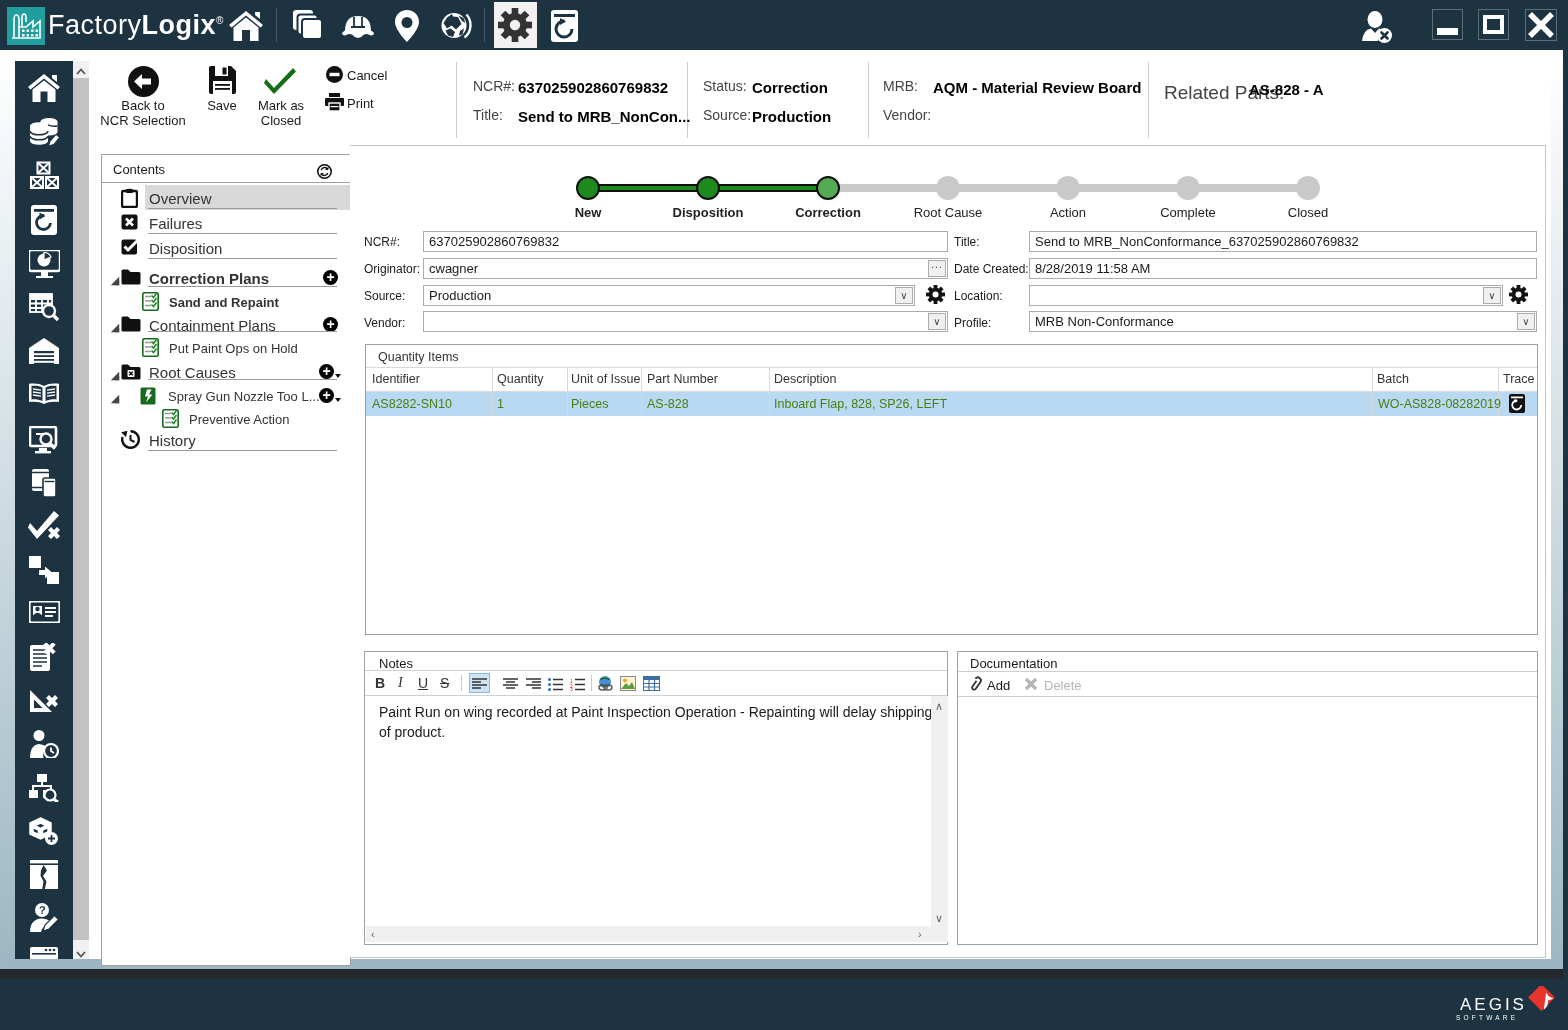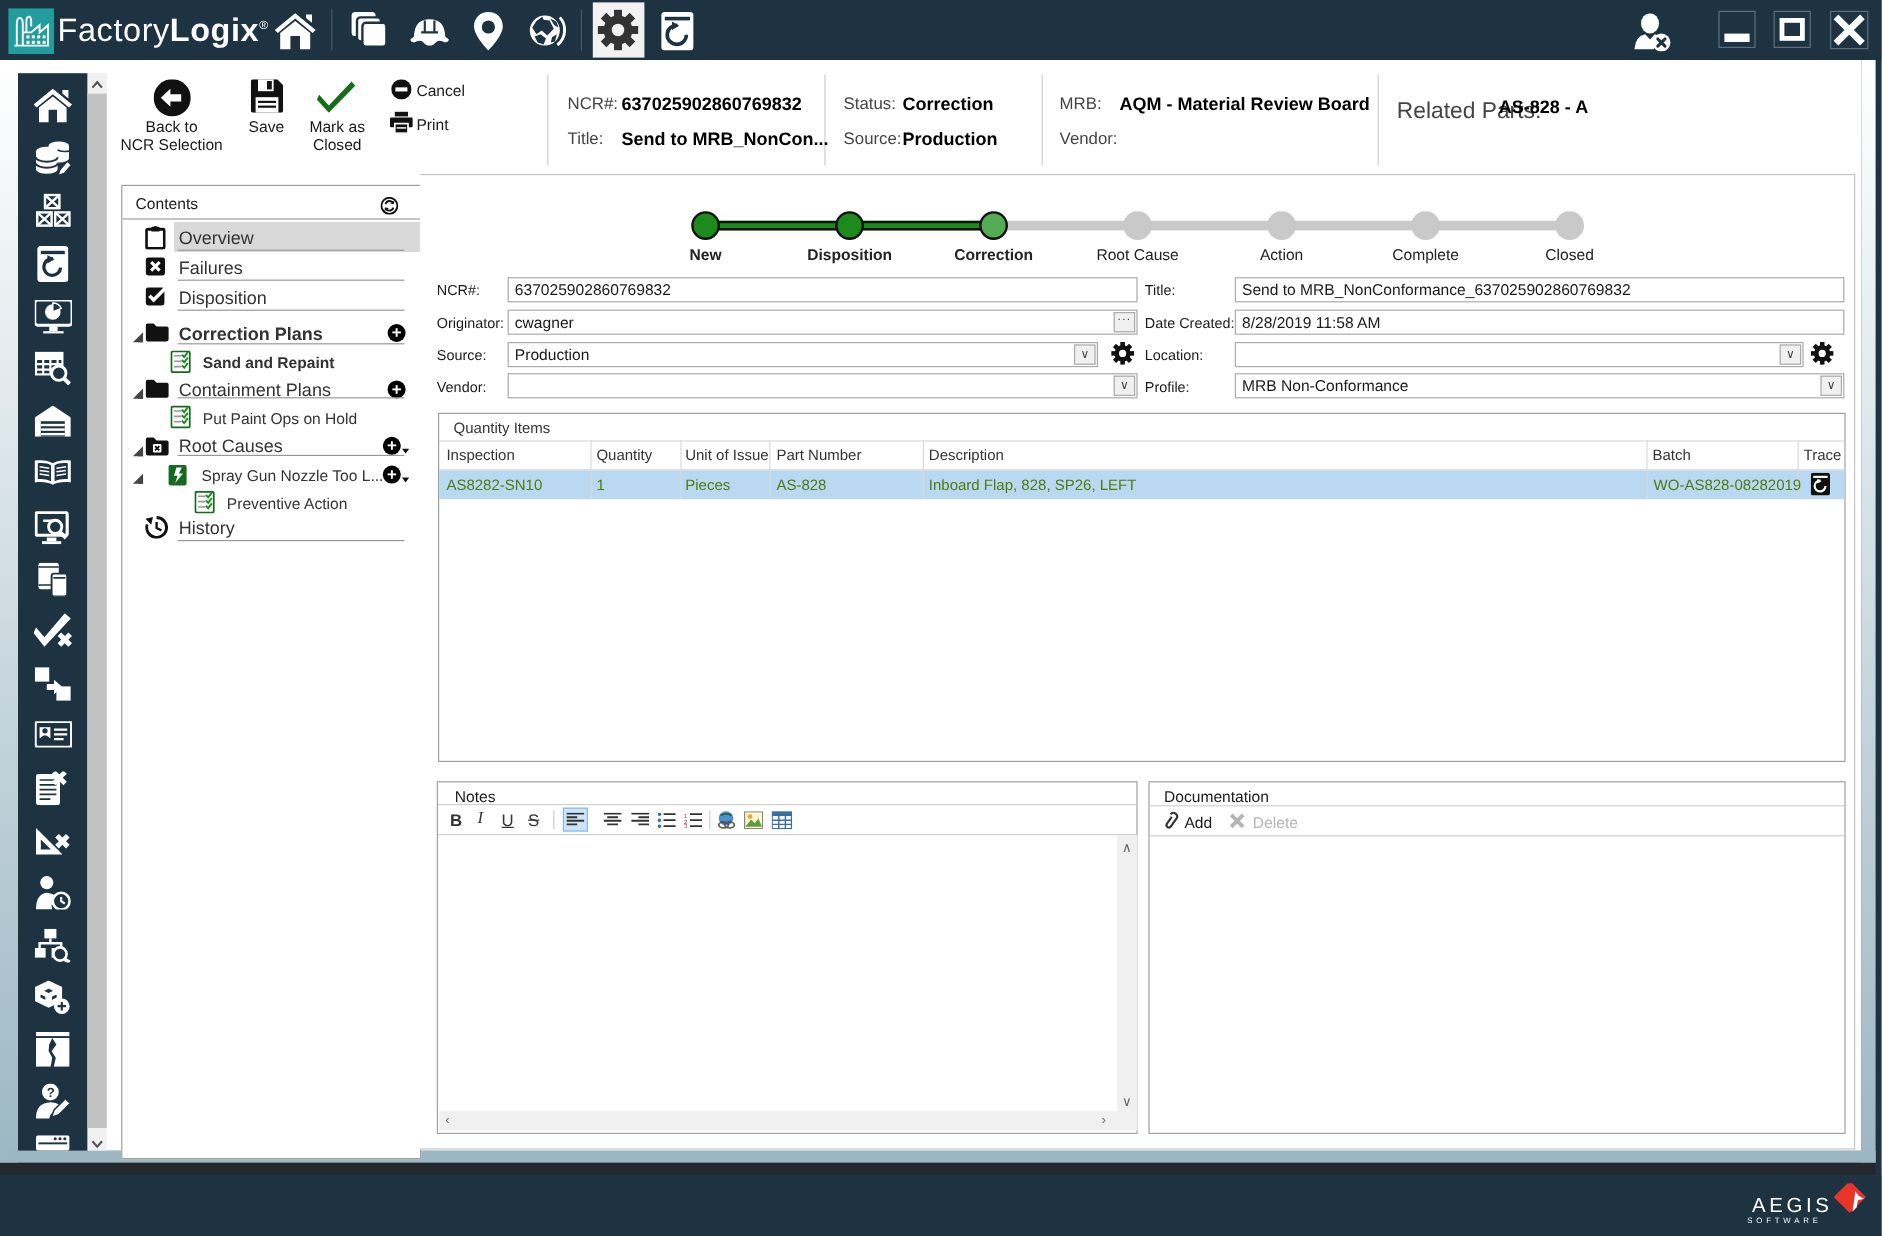--- a/index.html
+++ b/index.html
@@ -529,21 +529,21 @@
 <div class="abs finput" style="left:423px;top:311px;width:525px;height:21px;">
 <div class="combo-btn">∨</div>
   </div>
 <div class="abs flabel" style="left:954px;top:316px;">Profile:</div>
 <div class="abs finput" style="left:1029px;top:311px;width:508px;height:21px;">MRB Non-Conformance
 <div class="combo-btn">∨</div></div>
 
 <div class="abs panel" id="affected" style="left:365px;top:344px;width:1173px;height:291px;">
 <div class="abs th" style="left:12px;top:5px;">Quantity Items</div>
 <div class="abs" style="left:0;top:22px;width:1171px;height:1px;background:#d9d9d9;"></div>
-<div class="abs th" style="left:6px;top:27px;">Inspection</div>
+<div class="abs th" style="left:6px;top:27px;">Identifier</div>
 <div class="abs th" style="left:131px;top:27px;">Quantity</div>
 <div class="abs th" style="left:205px;top:27px;">Unit of Issue</div>
 <div class="abs th" style="left:281px;top:27px;">Part Number</div>
 <div class="abs th" style="left:408px;top:27px;">Description</div>
 <div class="abs th" style="left:1011px;top:27px;">Batch</div>
 <div class="abs th" style="left:1137px;top:27px;">Trace</div>
 <div class="abs" style="left:0;top:46px;width:1171px;height:1px;background:#d9d9d9;"></div>
 <div class="abs" style="left:0;top:47px;width:1171px;height:24px;background:#b9d8f1;"></div>
 <div class="abs colsep" style="left:126px;top:22px;height:49px;"></div>
 <div class="abs colsep" style="left:201px;top:22px;height:49px;"></div>
@@ -607,20 +607,21 @@
 <div class="abs" style="left:255px;top:24px;"><svg width="16" height="15" viewBox="0 0 16 15">
         <rect x="0.5" y="0.5" width="15" height="14" fill="#fdf6cf" stroke="#888"></rect>
         <circle cx="5" cy="4.5" r="2" fill="#e8a33d"></circle>
         <path d="M1 13 L6 7 L9 10 L12 6 L15 13 Z" fill="#5a9e3f"></path>
       </svg></div>
 <div class="abs" style="left:278px;top:24px;"><svg width="17" height="15" viewBox="0 0 17 15">
         <rect x="0.5" y="0.5" width="16" height="14" fill="#fff" stroke="#3a6ea5"></rect>
         <rect x="0.5" y="0.5" width="16" height="3.5" fill="#3a6ea5"></rect>
         <path d="M6 1 L6 14.5 M11.5 1 L11.5 14.5 M0.5 7.5 L16.5 7.5 M0.5 11 L16.5 11" stroke="#3a6ea5" stroke-width="1.2"></path>
       </svg></div>
+<div class="abs" style="left:14px;top:50px;width:556px;font-size:14px;color:#1a1a1a;line-height:20px;">Paint Run on wing recorded at Paint Inspection Operation - Repainting will delay shipping of product.</div>
 <div class="abs scroll" style="left:566px;top:44px;width:17px;height:246px;"></div>
 <div class="abs chev" style="left:570px;top:48px;">∧</div>
 <div class="abs chev" style="left:570px;top:260px;">∨</div>
 <div class="abs scroll" style="left:1px;top:274px;width:565px;height:16px;"></div>
 <div class="abs chev" style="left:6px;top:276px;">‹</div>
 <div class="abs chev" style="left:553px;top:276px;">›</div>
 </div>
 
 <div class="abs panel" id="docs" style="left:957px;top:651px;width:581px;height:294px;">
 <div class="abs" style="left:12px;top:4px;font-size:13px;color:#1a1a1a;">Documentation</div>

